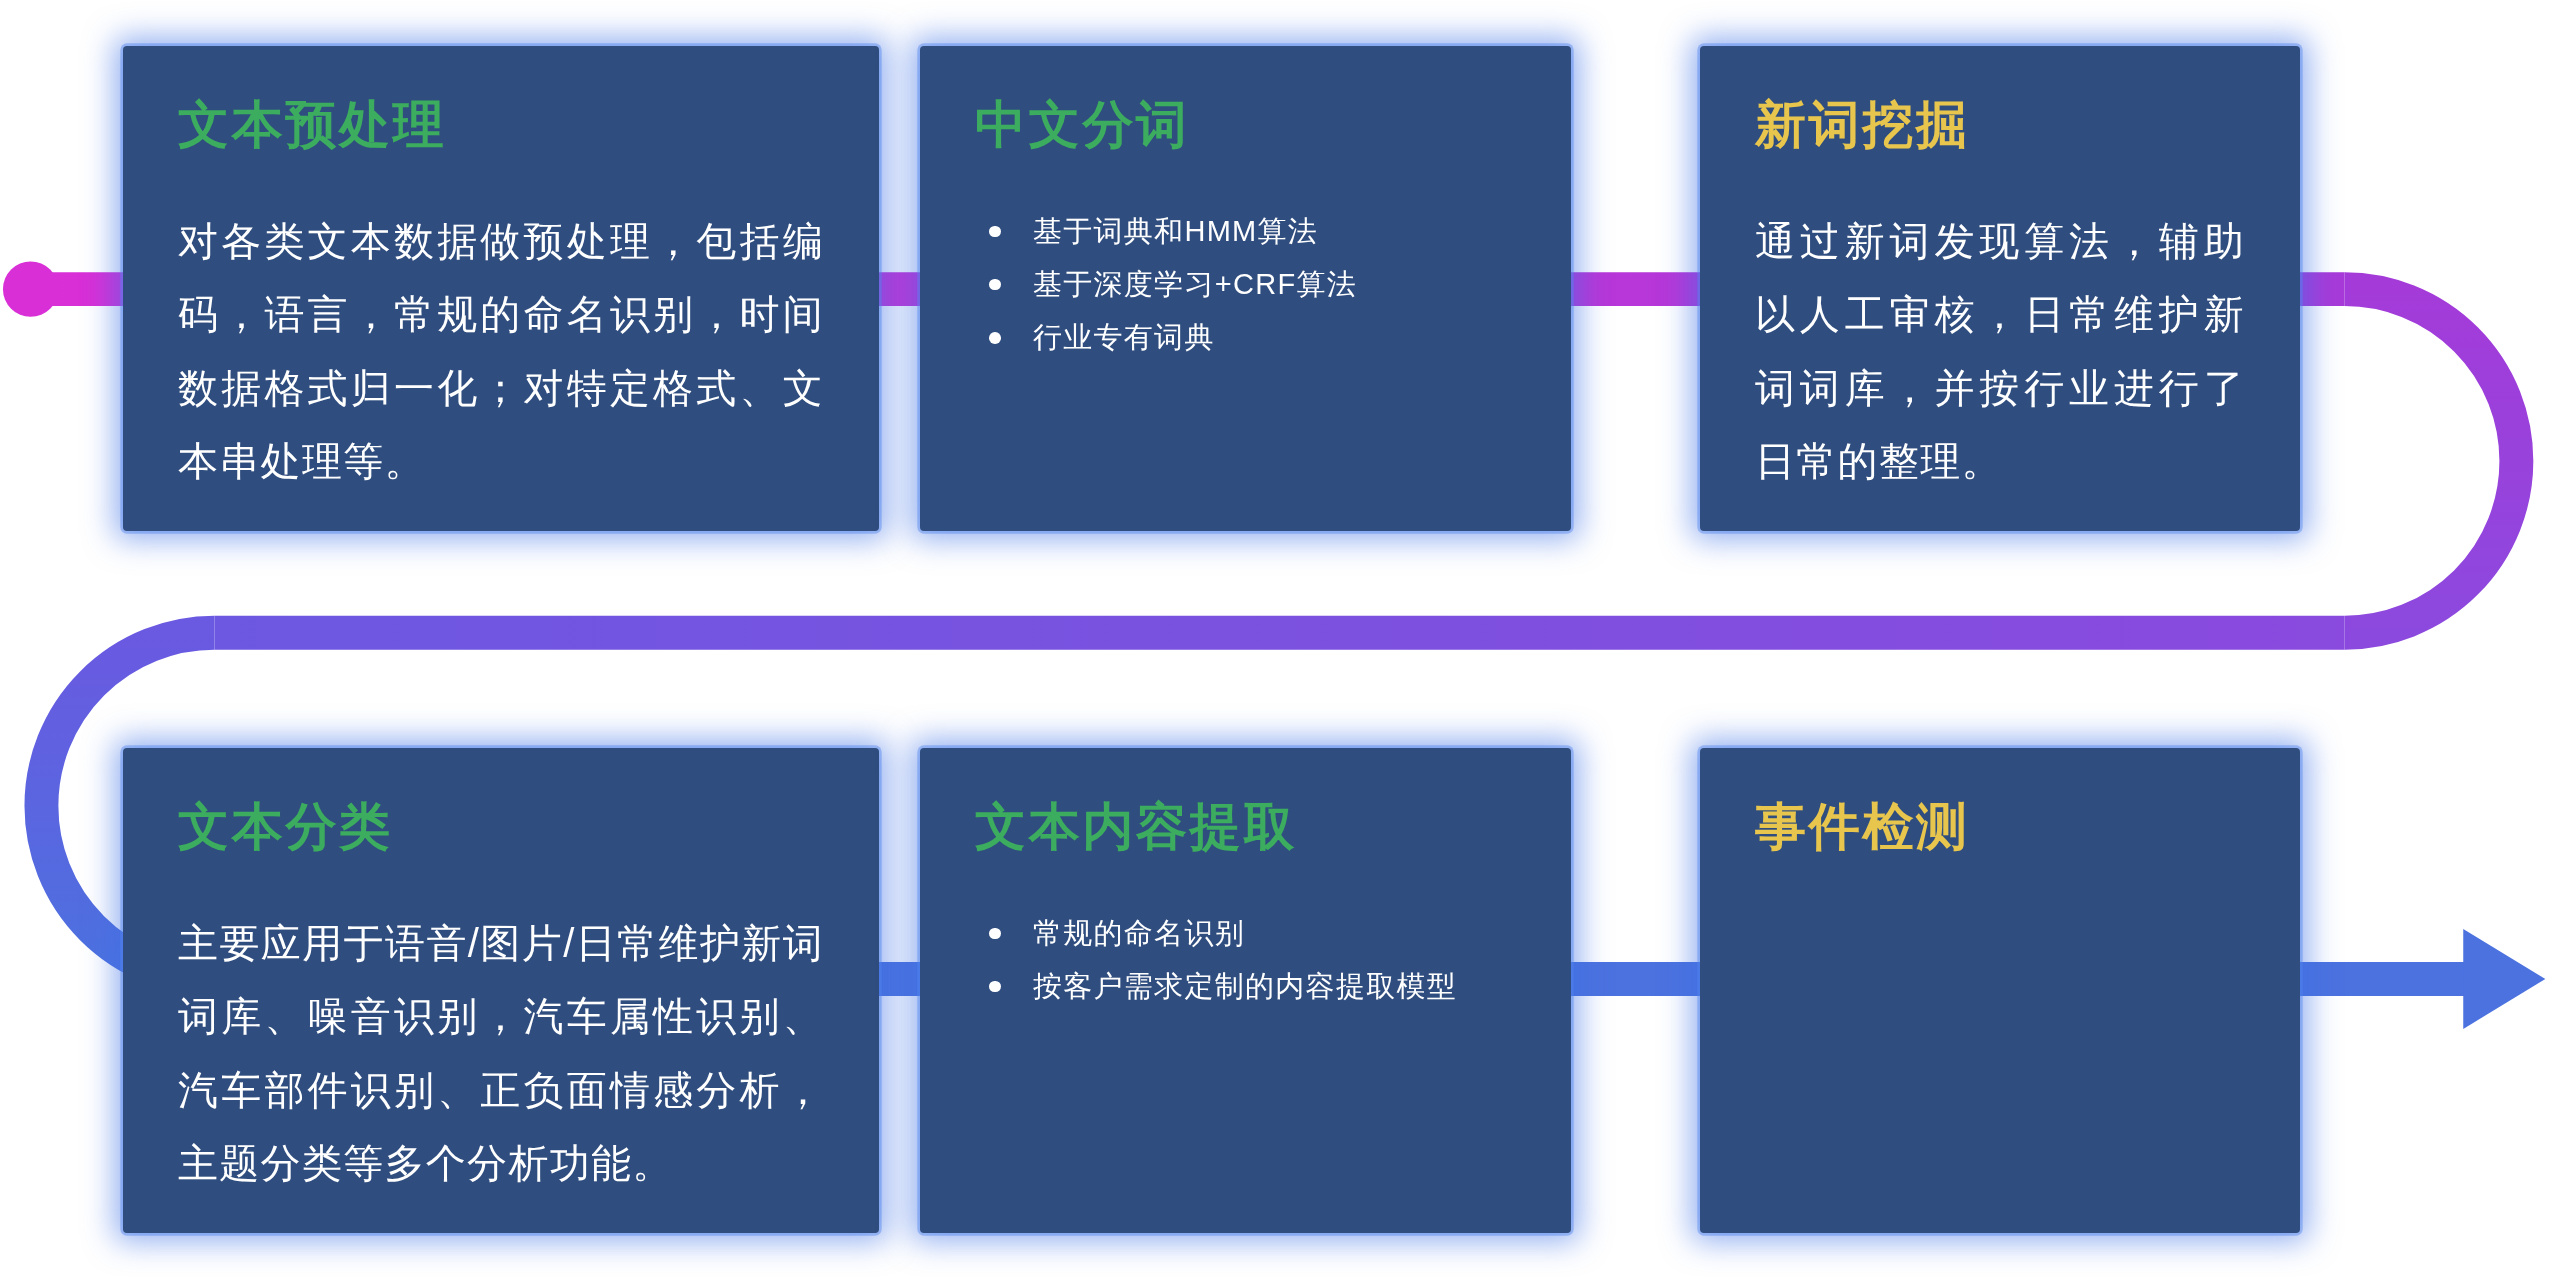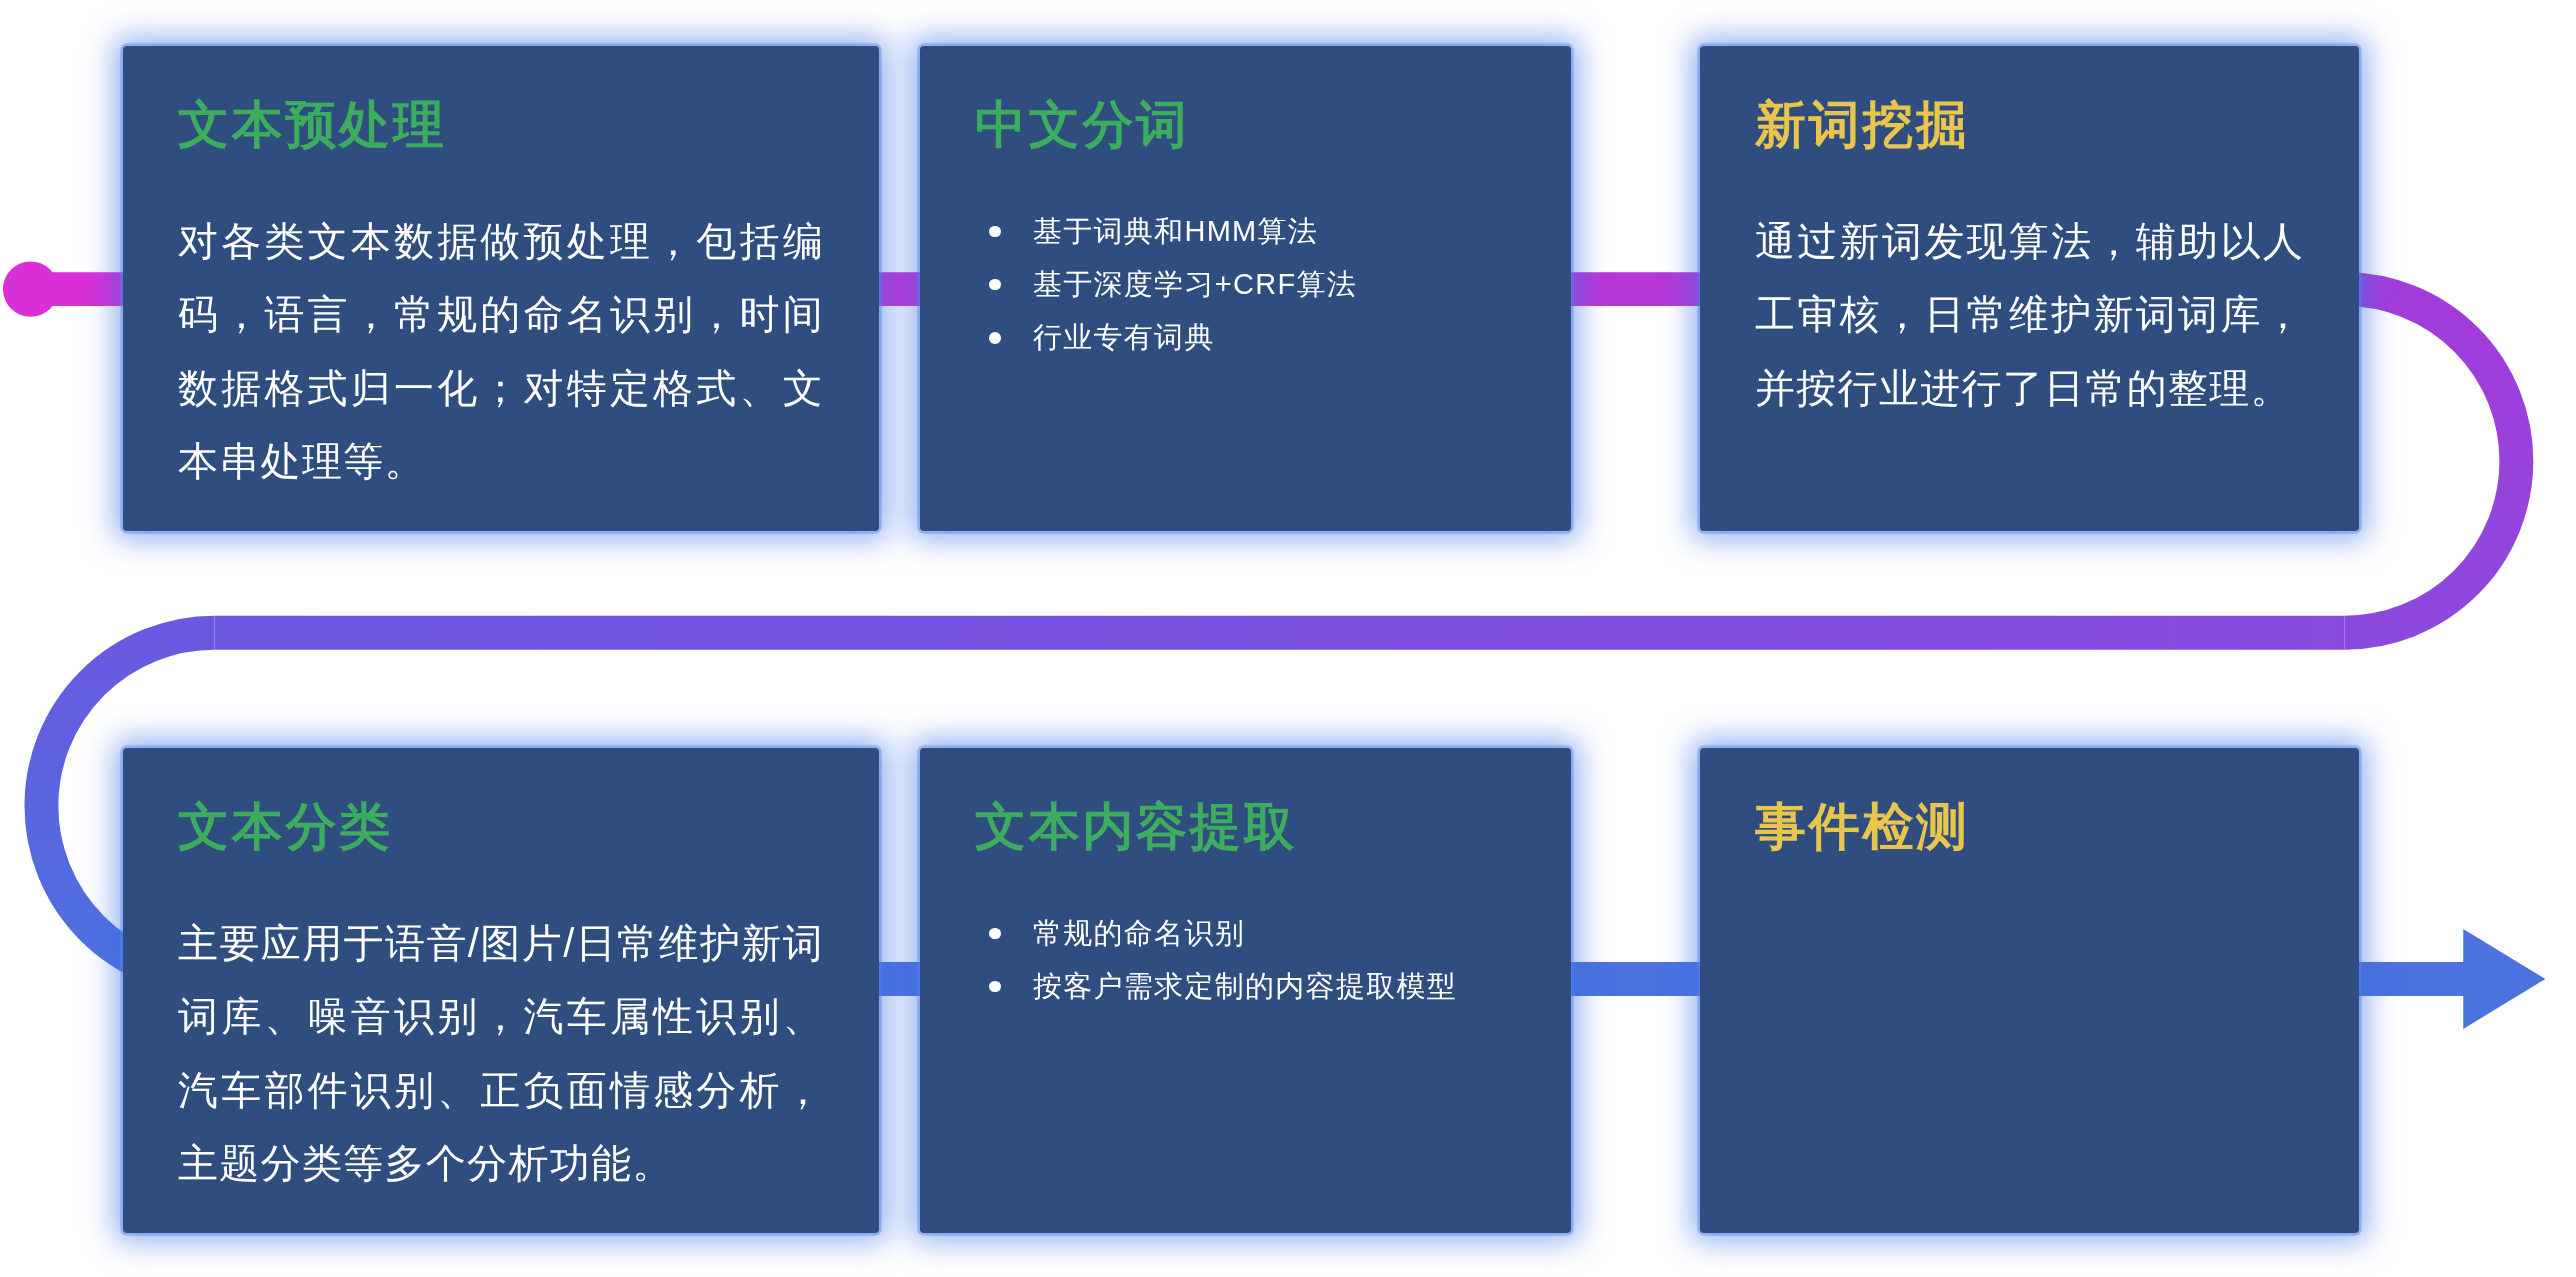--- a/index.html
+++ b/index.html
@@ -19,21 +19,21 @@
     border-radius:4px;
     padding:50px 55px;
     box-sizing:border-box;
     z-index:2;
     box-shadow: 0 0 30px 9px rgba(62,113,230,.55), 0 0 0 2.7px rgba(96,146,244,.45);
   }
   .r1 { top:46px; }
   .r2 { top:748px; }
   .c1 { left:123px;  width:756px; }
   .c2 { left:920px; width:651px; }
-  .c3 { left:1700px; width:659px; }
+  .c3 { left:1700px; width:600px; }
 
   .card-title {
     font-size:51px; font-weight:700; line-height:1.15;
     margin:0 0 50px 0; letter-spacing:2.7px;
   }
   .card-title.green  { color: var(--title-green, #3CAD5E); }
   .card-title.yellow { color: var(--title-yellow, #E8C64E); }
 
   .card-body {
     font-size:40px; line-height:1.84; letter-spacing:1.3px;

